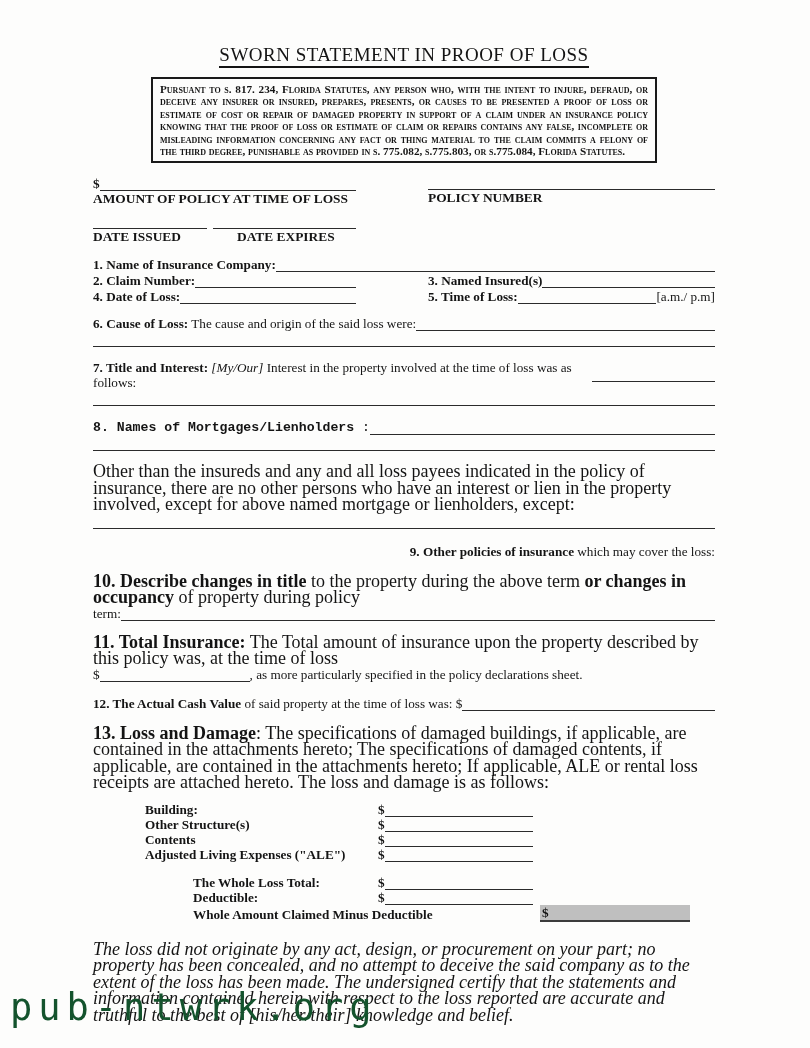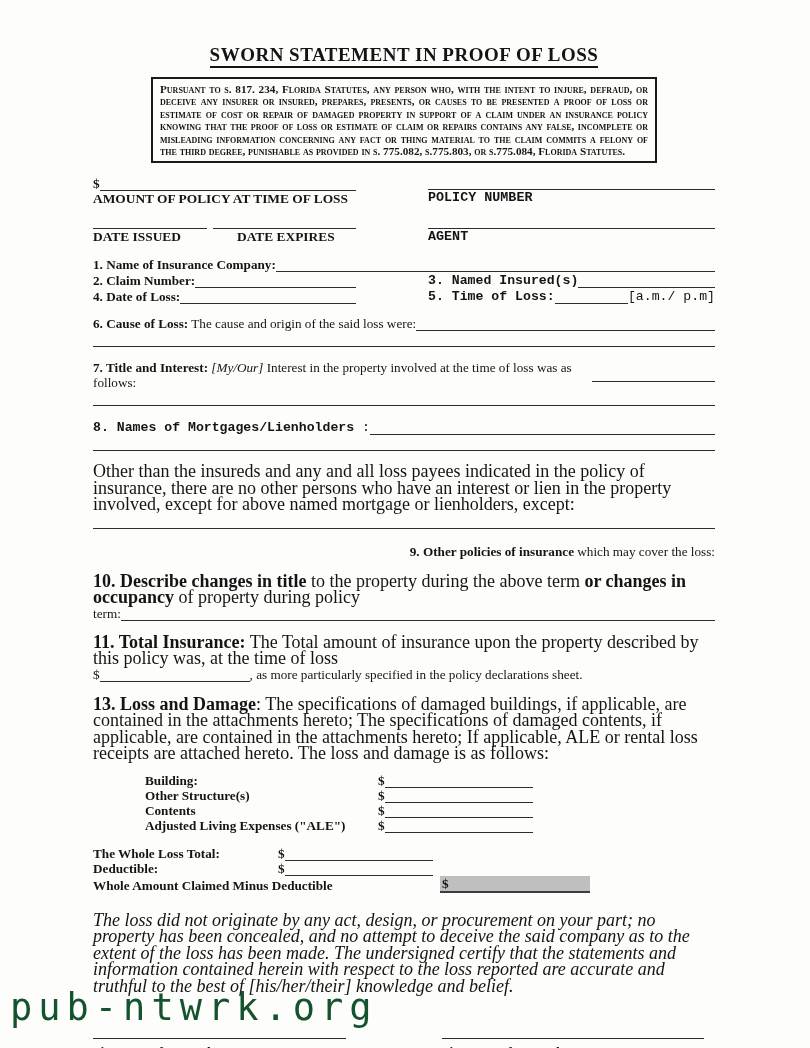--- a/index.html
+++ b/index.html
@@ -1,33 +1,33 @@
 <!DOCTYPE html>
 <html><head>
 <meta charset="utf-8">
 <style>
   html,body{margin:0;padding:0;background:#e8e8e8;}
   .page{position:relative;width:810px;height:1048px;background:#fdfdfc;margin:0 auto;
         font-family:"Liberation Serif", serif;color:#141414;overflow:hidden;}
   .content{position:absolute;left:93px;top:0;width:622px;}
-  .title{ text-align:center;margin-top:44px;font-size:19px;font-weight:bold;letter-spacing:.5px;}
+  .title{ text-align:center;margin-top:44px;font-size:19px;font-weight:normal;letter-spacing:.5px;}
   .title span{border-bottom:2px solid #141414;padding-bottom:1px;}
   .warnbox{margin:11px auto 0 auto;width:488px;border:2px solid #1a1a1a;padding:4px 7px;
            font-weight:bold;font-variant:small-caps;font-size:11.2px;line-height:12.4px;
            text-align:justify;}
   .row{display:flex;align-items:flex-end;}
   .u{display:inline-block;border-bottom:1.4px solid #2b2b2b;height:13px;}
   .grow{flex:1;}
   .b{font-weight:bold;}
   .i{font-style:italic;}
   .cap{font-weight:bold;font-size:13.4px;line-height:15px;}
   .txt{font-size:13.2px;line-height:15px;}
   .cols{display:flex;justify-content:space-between;}
   .col-l{width:263px;}
-  .col-r{width:287px;font-family:Liberation Mono, monospace;}
+  .col-r{width:287px;}
   .fullline{border-bottom:1.4px solid #2b2b2b;height:15px;}
   .para{font-size:18px;line-height:16.5px;text-align:left;}
   .hl{display:inline-block;background:#bfbfbf;border-bottom:2px solid #3c3c3c;height:15px;width:150px;}
   .hl .b{padding-left:2px;}
   .sig-line{border-bottom:1.4px solid #2b2b2b;height:14px;}
   .watermark{position:absolute;left:10px;top:986px;font-family:"DejaVu Sans Mono", monospace;
              font-size:37px;letter-spacing:6px;color:#14532d;}
   .sp6{display:inline-block;width:6px;}
 </style>
 </head>
@@ -65,26 +65,20 @@
         <div class="row txt">
             <span class="u" style="width:114px"></span>
             <span class="sp6"></span>
             <span class="u grow"></span>
           </div>
         <div class="row">
             <span class="cap" style="width:144px">DATE ISSUED</span>
             <span class="cap">DATE EXPIRES</span>
           </div>
       </div>
-      <div class="col-r">
-        <div class="row txt">
-            <span class="u grow"></span>
-          </div>
-        <div class="cap">AGENT</div>
-      </div>
     </div>
 
     <div class="row txt" style="margin-top:13px;">
       <span class="b">1. Name of Insurance Company:</span>
         <span class="u grow"></span>
     </div>
     <div class="cols" style="margin-top:1px;">
       <div class="col-l row txt">
           <span class="b">2. Claim Number: </span>
           <span class="u grow"></span>
@@ -142,20 +136,24 @@
 
     <div class="para" style="margin-top:13px;">
       <span class="b">11. Total Insurance:</span><span> The Total amount of insurance upon the property described by this policy was, at the time of loss</span>
     </div>
     <div class="row txt">
       <span>$</span>
         <span class="u" style="width:150px"></span>
         <span>, as more particularly specified in the policy declarations sheet.</span>
     </div>
 
+    <div class="row txt" style="margin-top:14px;">
+      <span><span class="b">12. The Actual Cash Value</span><span> of said property at the time of loss was: $</span></span>
+        <span class="u grow"></span>
+    </div>
 
     <div class="para" style="margin-top:14px;">
       <span class="b">13. Loss and Damage</span><span>: The specifications of damaged buildings, if applicable, are contained in the attachments hereto; The specifications of damaged contents, if applicable, are contained in the attachments hereto; If applicable, ALE or rental loss receipts are attached hereto. The loss and damage is as follows:</span>
     </div>
 
     <div style="margin-left:52px;margin-top:11px;">
       <div class="row txt">
         <span class="b" style="width:233px">Building:</span>
           <span class="b">$</span>
           <span class="u" style="width:148px"></span>
@@ -170,21 +168,21 @@
           <span class="b">$</span>
           <span class="u" style="width:148px"></span>
       </div>
       <div class="row txt">
         <span class="b" style="width:233px">Adjusted Living Expenses ("ALE")</span>
           <span class="b">$</span>
           <span class="u" style="width:148px"></span>
       </div>
     </div>
 
-    <div style="margin-top:13px;">
+    <div style="margin-left:100px;margin-top:13px;">
       <div class="row txt">
         <span class="b" style="width:185px">The Whole Loss Total:</span>
           <span class="b">$</span>
           <span class="u" style="width:148px"></span>
       </div>
       <div class="row txt">
         <span class="b" style="width:185px">Deductible:</span>
           <span class="b">$</span>
           <span class="u" style="width:148px"></span>
       </div>

